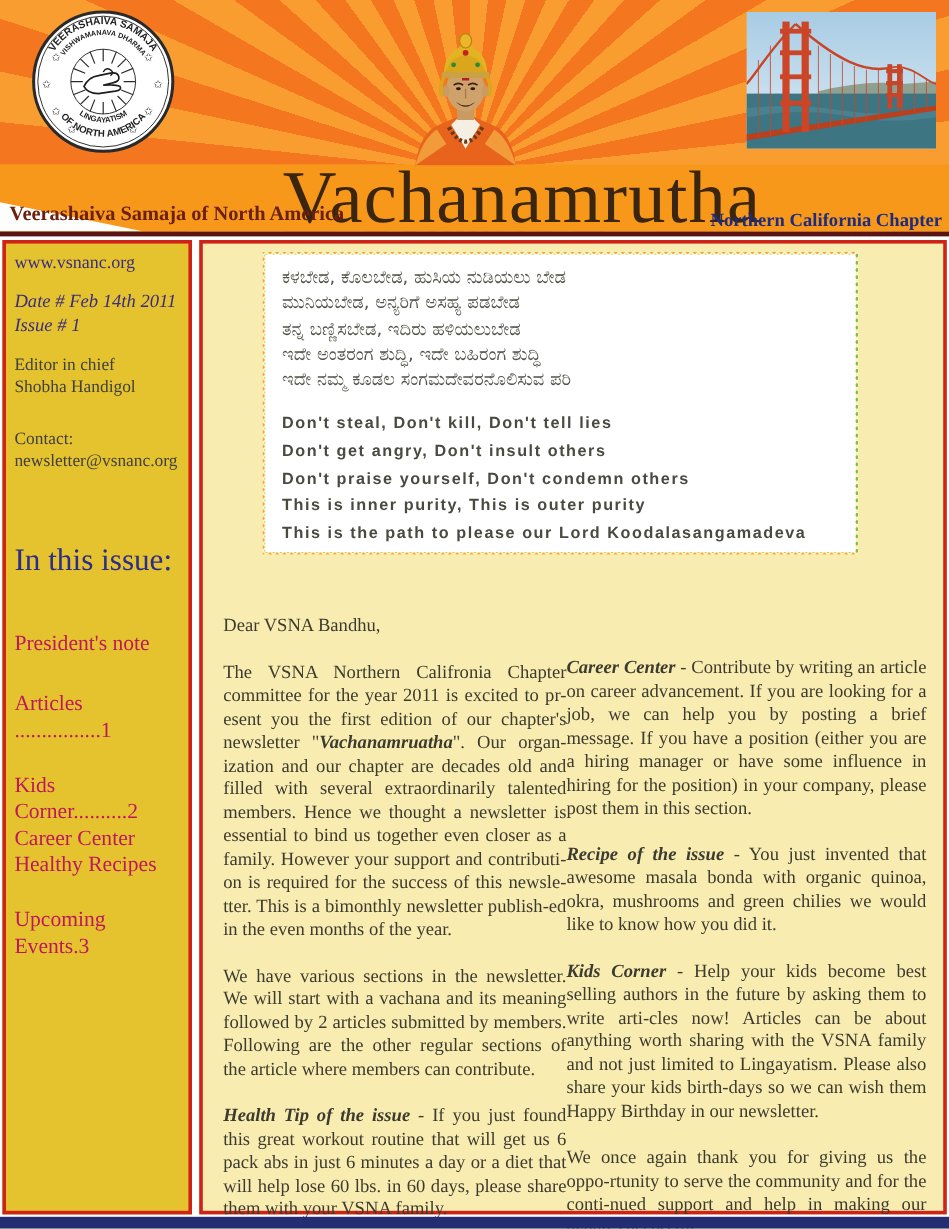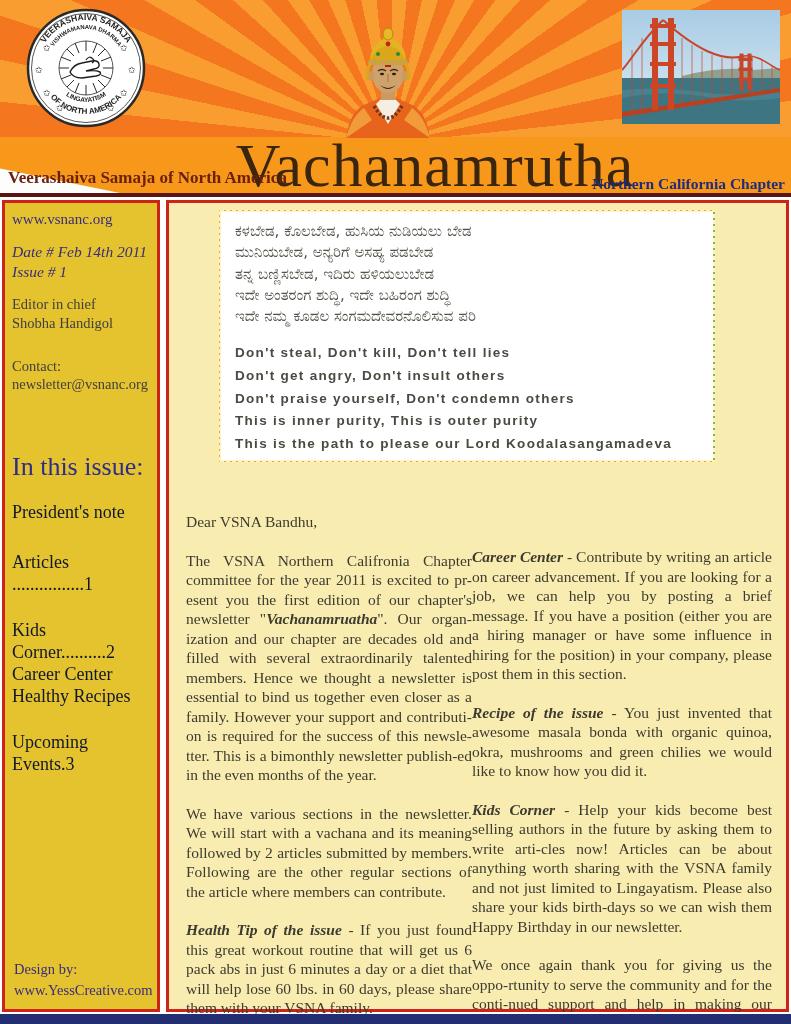--- a/index.html
+++ b/index.html
@@ -22,21 +22,21 @@
   .bridge-wrap { position:absolute; left:622px; top:10px; width:158px; height:114px; }
 
   
   .sidebar { position:absolute; left:2px; top:200px; width:158px; height:812px;
     background:#e5c32e; border:3px solid #ce2318; padding:6px 7px; }
   .side-url { font-size:15px; color:#3a2c7e; margin:2px 0 14px; }
   .side-date { font-style:italic; font-size:15.5px; color:#3a2c7e; line-height:1.32; margin-bottom:12px; }
   .side-block { font-size:14.5px; color:#404040; line-height:1.3; }
   .side-contact { margin-top:24px; }
   .in-this-issue { font-size:26px; color:#2c2c8a; margin-top:58px; }
-  .toc { margin-top:20px; font-size:18px; color:#0f172a; }
+  .toc { margin-top:44px; font-size:18px; color:#be185d; }
   .toc-item { line-height:1.22; }
   .mb-lg { margin-bottom:28px; }
   .mb-md { margin-bottom:24px; }
   .mt-md { margin-top:24px; }
   .design-by { position:absolute; left:9px; bottom:8px; font-size:14.5px; color:#3a2c7e; line-height:1.45; }
 
   
   .main { position:absolute; left:166px; top:200px; width:623px; height:812px;
     background:#f8ecb0; border:3px solid #ce2318; }
   .bottom-bar { position:absolute; left:0; top:1014px; width:791px; height:10px; background:#232d72; }
@@ -252,24 +252,20 @@
     </div>
     <div class="in-this-issue">In this issue:</div>
     <div class="toc">
       <div class="toc-item mb-lg">President's note</div>
       <div class="toc-item mb-md">Articles ................1</div>
       <div class="toc-item">Kids Corner..........2</div>
       <div class="toc-item">Career Center</div>
       <div class="toc-item">Healthy Recipes</div>
       <div class="toc-item mt-md">Upcoming Events.3</div>
     </div>
-    <div class="design-by">
-      <div>Design by:</div>
-      <div>www.YessCreative.com</div>
-    </div>
   </div>
 
   <div class="main">
 
     <div class="vbox">
       <div class="vbox-in">
         <div class="kn-line">ಕಳಬೇಡ, ಕೊಲಬೇಡ, ಹುಸಿಯ ನುಡಿಯಲು ಬೇಡ</div>
         <div class="kn-line">ಮುನಿಯಬೇಡ, ಅನ್ಯರಿಗೆ ಅಸಹ್ಯ ಪಡಬೇಡ</div>
         <div class="kn-line">ತನ್ನ ಬಣ್ಣಿಸಬೇಡ, ಇದಿರು ಹಳಿಯಲುಬೇಡ</div>
         <div class="kn-line">ಇದೇ ಅಂತರಂಗ ಶುದ್ಧಿ, ಇದೇ ಬಹಿರಂಗ ಶುದ್ಧಿ</div>

